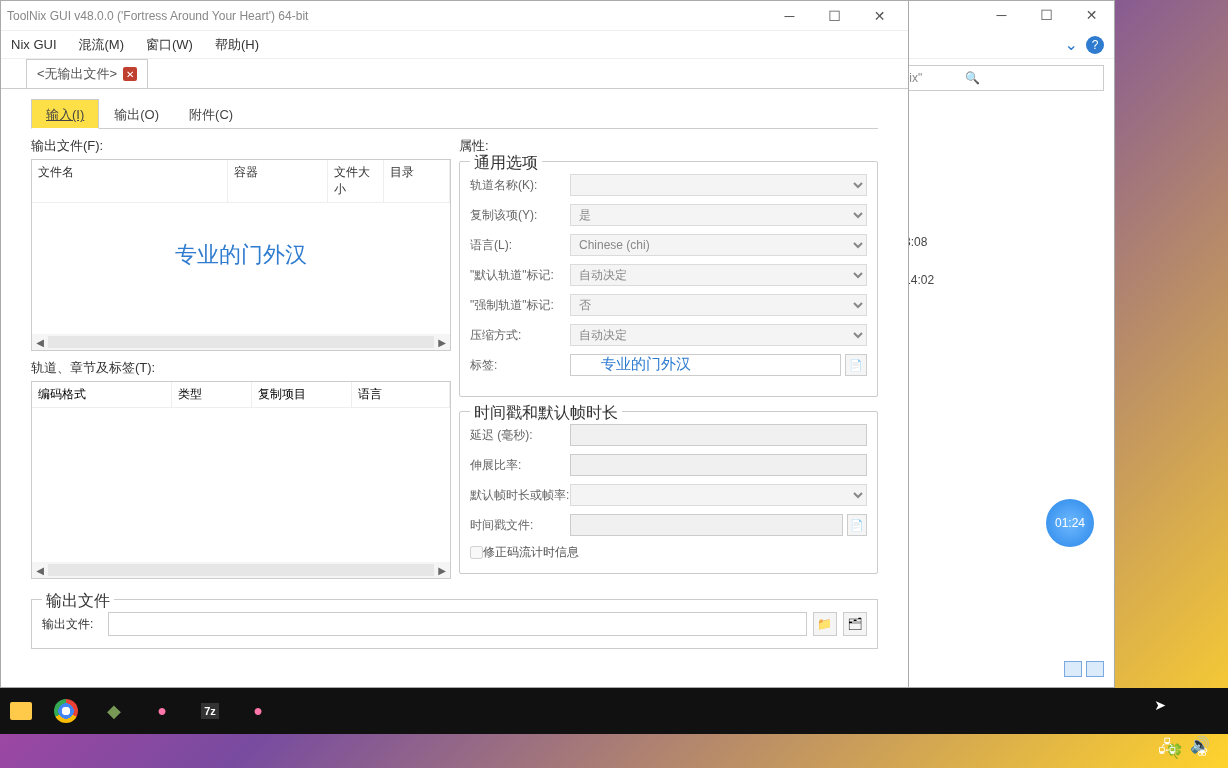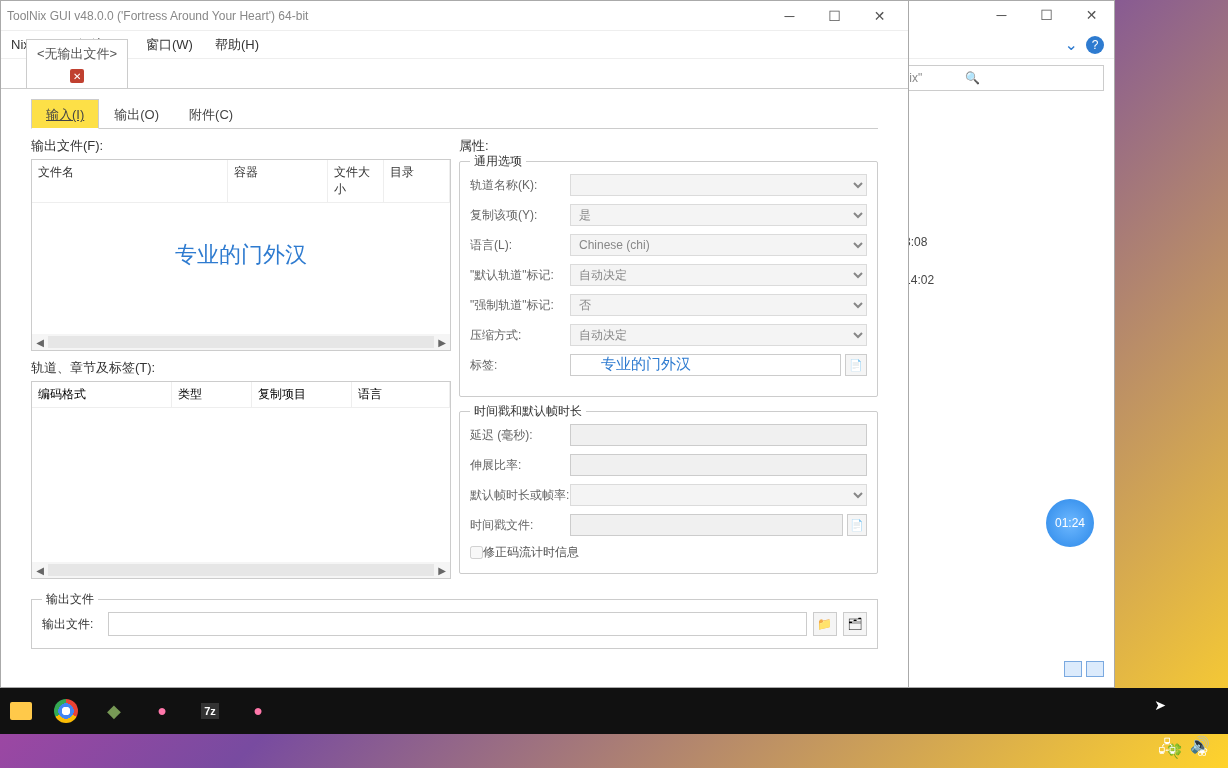--- a/index.html
+++ b/index.html
@@ -8,21 +8,21 @@
 
 
 .main-window { position: absolute; left: 0; top: 0; width: 909px; height: 688px; background: #fff; border: 1px solid #aaa; }
 .titlebar { height: 30px; background: #fff; display: flex; align-items: center; padding: 0 6px; border-bottom: 1px solid #eee; }
 .titlebar-text { flex: 1; font-size: 12px; color: #888; }
 .tb-btns { display: flex; }
 .tb-btn { width: 45px; height: 28px; display: flex; align-items: center; justify-content: center; color: #555; font-size: 14px; cursor: pointer; }
 .menubar { height: 28px; display: flex; align-items: center; padding: 0 6px; gap: 14px; font-size: 13px; color: #333; border-bottom: 1px solid #eee; }
 .menubar span { cursor: pointer; padding: 2px 4px; }
 .filetab { height: 30px; border-bottom: 1px solid #ccc; display: flex; align-items: flex-end; padding-left: 25px; }
-.ft-item { background: #fff; border: 1px solid #ccc; border-bottom: none; padding: 5px 10px; font-size: 13px; color: #555; display: flex; align-items: center; gap: 6px; flex-direction: column; }
+.ft-item { background: #fff; border: 1px solid #ccc; border-bottom: none; padding: 5px 10px; font-size: 13px; color: #555; display: flex; align-items: center; gap: 6px; }
 .ft-close { width: 14px; height: 14px; background: #c04030; color: #fff; font-size: 10px; display: inline-flex; align-items: center; justify-content: center; border-radius: 2px; cursor: pointer; }
 
 .content { padding: 10px 30px; }
 .subtabs { display: flex; height: 30px; border-bottom: 1px solid #ccc; font-size: 13px; }
 .subtab { padding: 6px 14px; border: 1px solid transparent; border-bottom: none; cursor: pointer; color: #444; }
 .subtab.active { border-color: #ccc; background: #fde047; margin-bottom: -1px; border-bottom: 1px solid #fff; text-decoration: underline; }
 .body-split { display: flex; gap: 8px; margin-top: 8px; }
 .left-col { width: 420px; }
 .right-col { flex: 1; }
 .sect-label { font-size: 13px; color: #333; margin-bottom: 4px; }
@@ -35,21 +35,21 @@
 .hscroll { position: absolute; bottom: 0; left: 0; right: 0; height: 16px; background: #f5f5f5; display: flex; align-items: center; }
 .hscroll .arrow { width: 16px; text-align: center; font-size: 10px; color: #666; }
 .hscroll .track { flex: 1; height: 12px; background: #e6e6e6; }
 
 .track-table { border: 1px solid #ccc; height: 198px; font-size: 12px; margin-top: 4px; position: relative; }
 .tt-head { display: flex; border-bottom: 1px solid #eee; }
 .tt-head div { padding: 4px 6px; border-right: 1px solid #eee; }
 .tth1 { width: 140px; } .tth2 { width: 80px; } .tth3 { width: 100px; } .tth4 { flex: 1; }
 
 .group { border: 1px solid #ccc; border-radius: 2px; padding: 12px 10px; margin-top: 6px; position: relative; }
-.group-title { position: absolute; top: -9px; left: 10px; background: #fff; padding: 0 4px; font-size: 12px; color: #333; }
+.group-title { position: absolute; top: -9px; left: 10px; background: #fff; padding: 0 4px; font-size: 16px; color: #333; }
 .row { display: flex; align-items: center; font-size: 12px; color: #666; margin-bottom: 8px; height: 22px; }
 .row .lbl { width: 100px; }
 .row .ctl { flex: 1; display: flex; gap: 4px; }
 select, input.txt { width: 100%; height: 22px; border: 1px solid #ccc; background: #f0f0f0; color: #555; font-size: 12px; padding: 0 4px; }
 .file-btn { width: 22px; height: 22px; border: 1px solid #ccc; background: #f5f5f5; display: inline-flex; align-items: center; justify-content: center; font-size: 11px; }
 .wm2 { color: #2e7bd0; font-family: "KaiTi","STKaiti",serif; font-size: 15px; padding-left: 30px; white-space: nowrap; overflow: hidden; }
 
 .out-group { border: 1px solid #ccc; margin: 10px 30px 6px; padding: 12px 10px; position: relative; }
 .out-group .group-title { top: -9px; }
 .out-row { display: flex; align-items: center; gap: 6px; font-size: 12px; }

